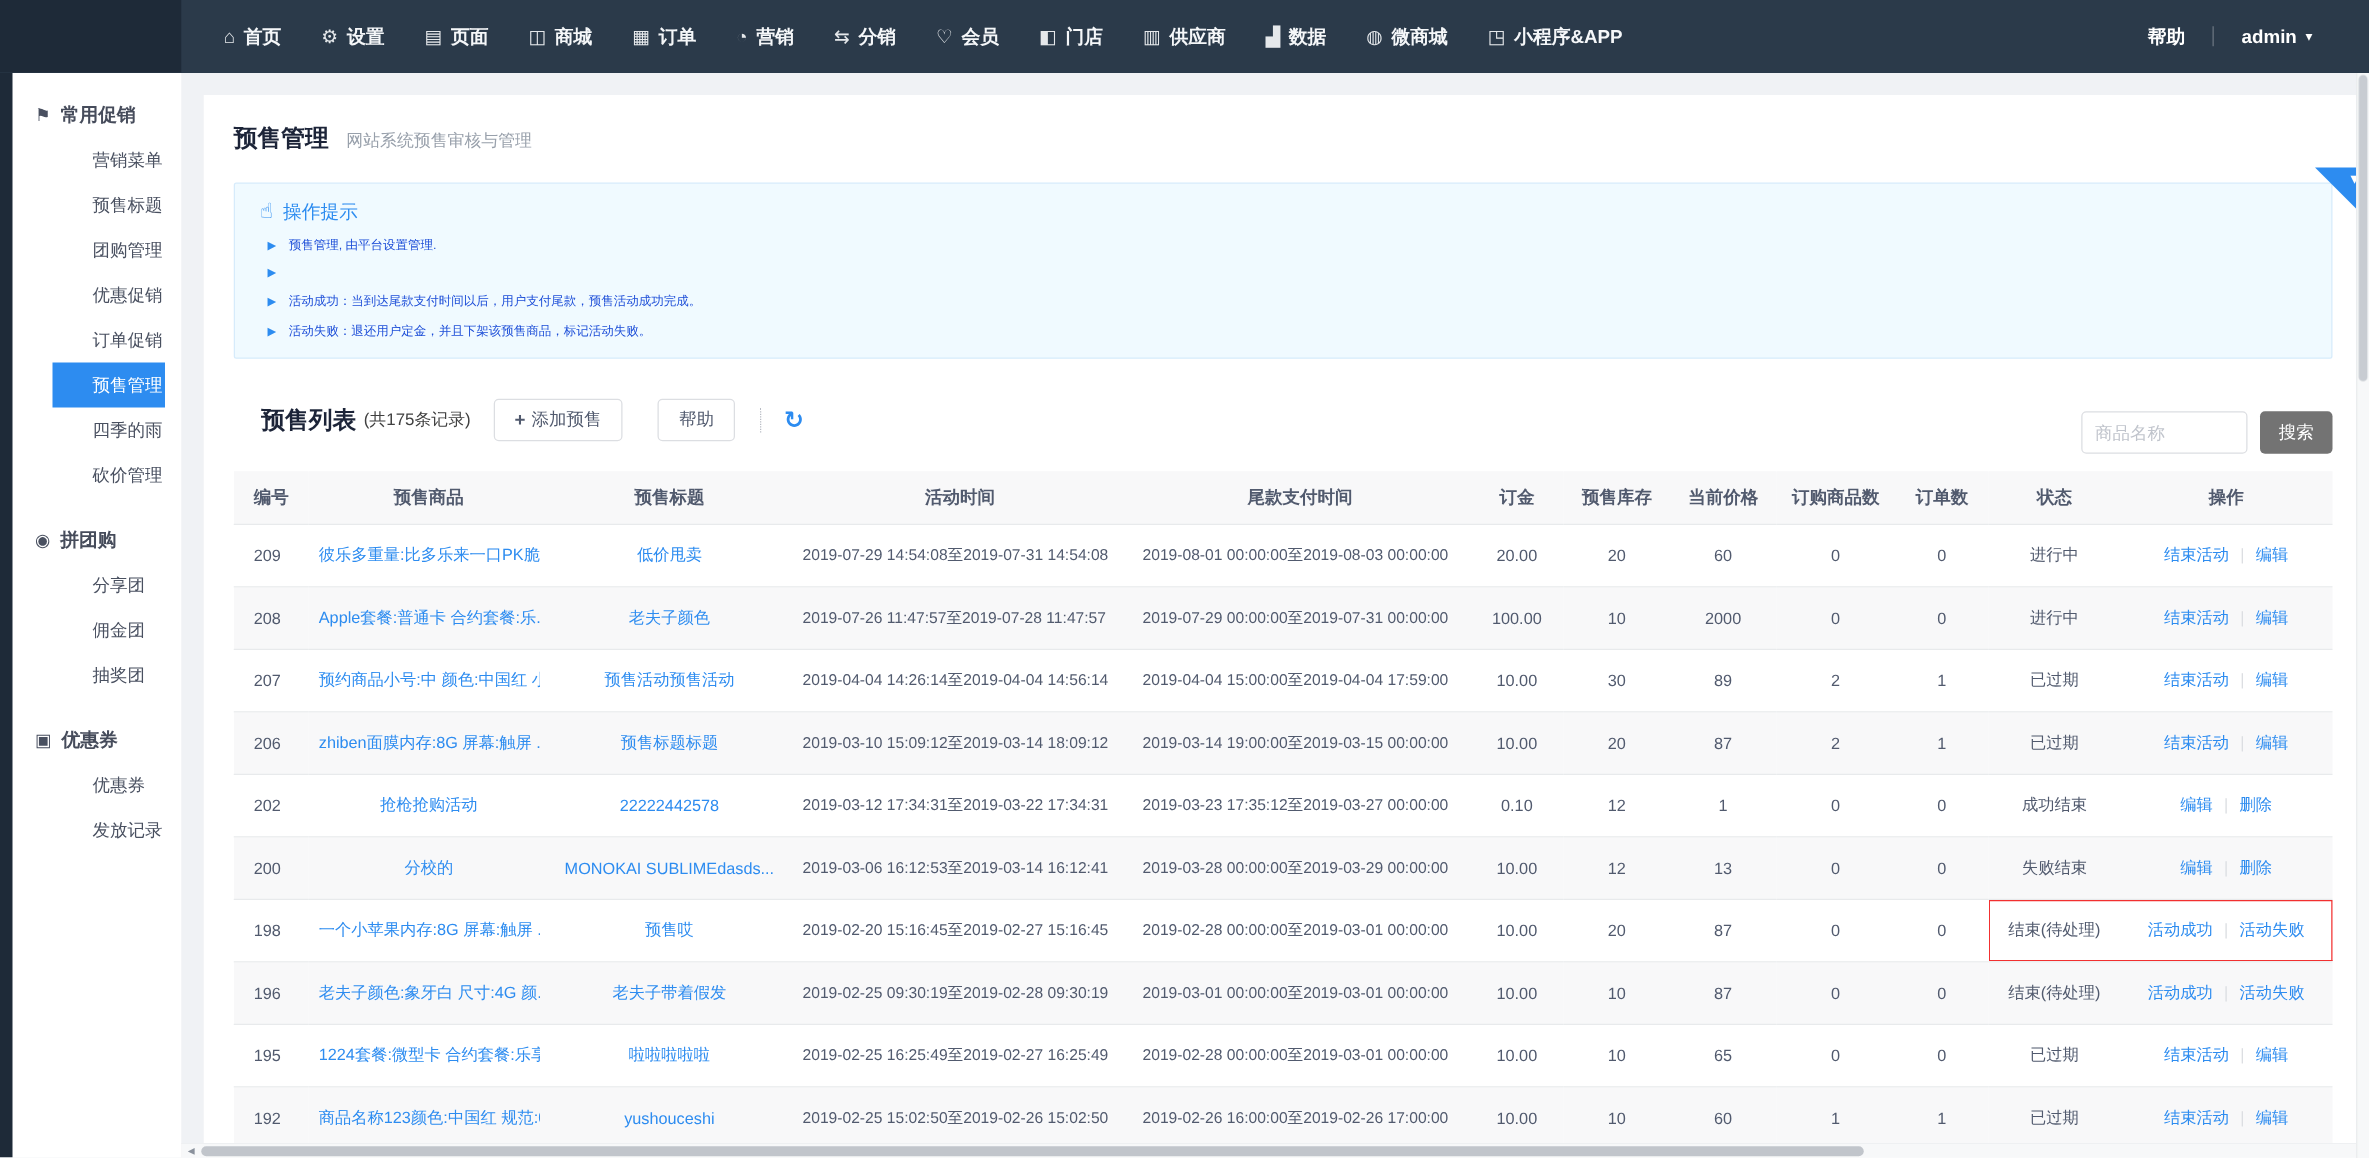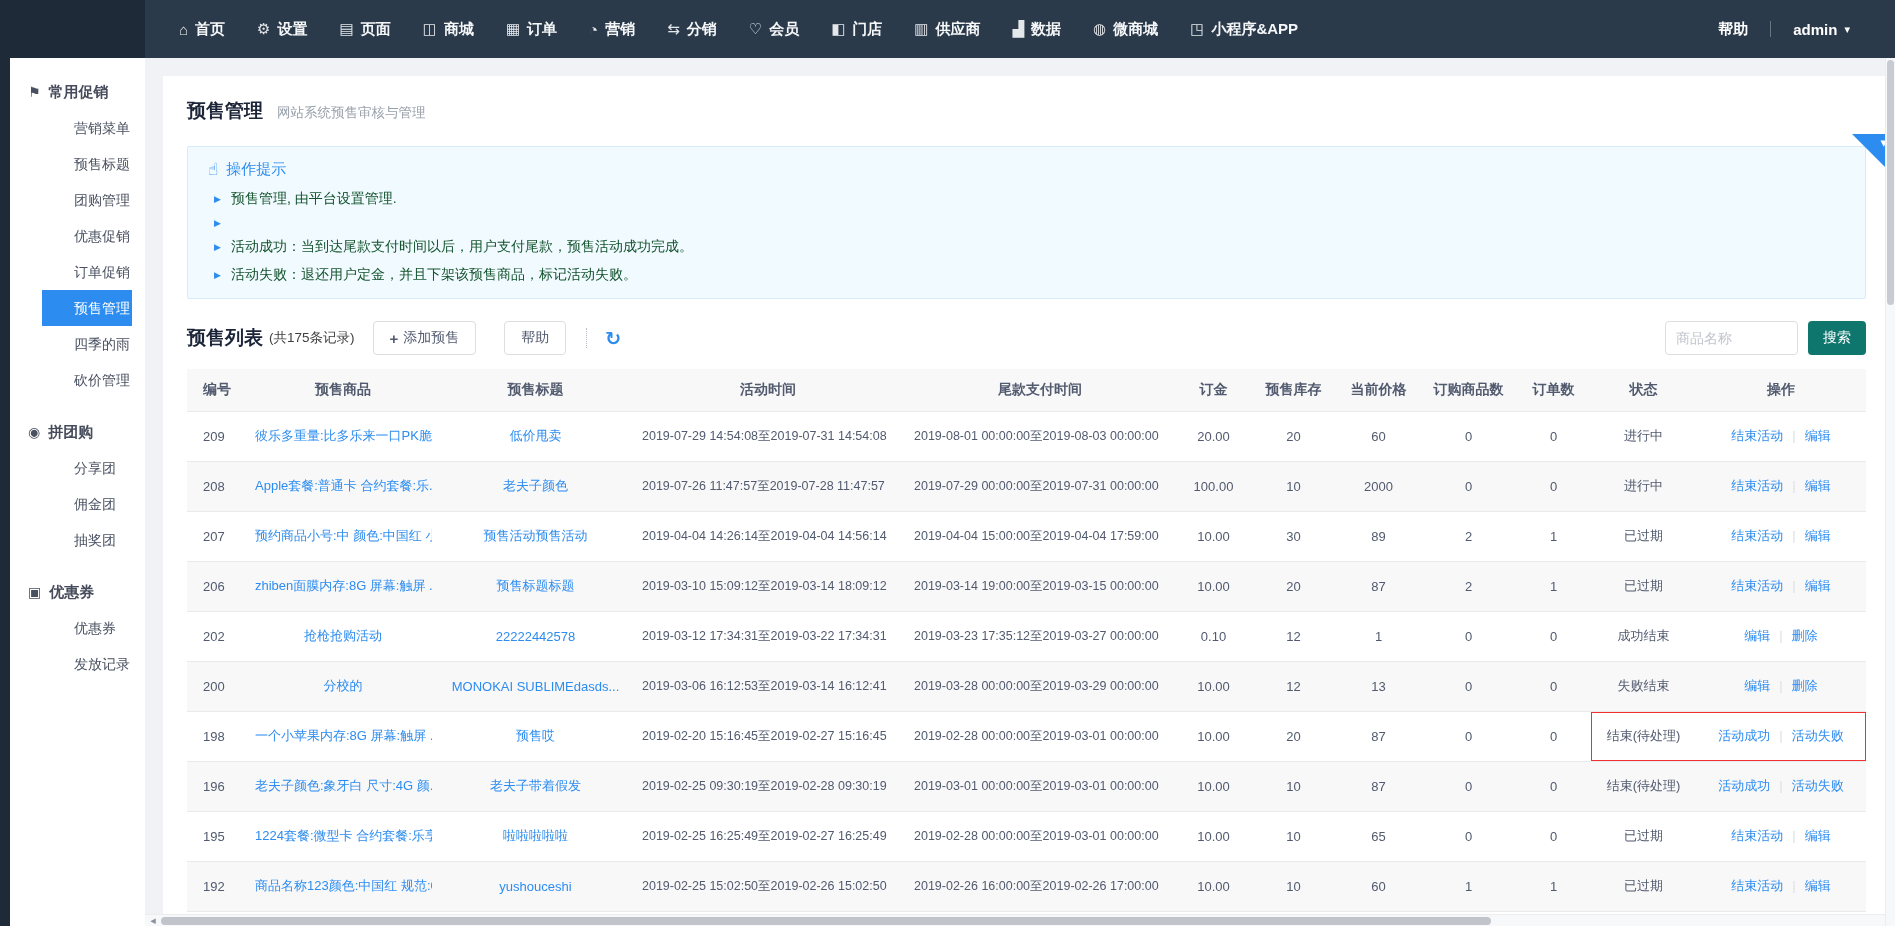--- a/index.html
+++ b/index.html
@@ -38,40 +38,40 @@
   .page-title { font-size:19px; font-weight:700; color:#1c2438; }
   .page-subtitle { font-size:13.5px; color:#98a0ab; }
 
   
   .tips { margin-top:22px; background:#f0faff; border:1px solid #d6ebfb; border-radius:2px; padding:12px 0 14px 20px; }
   .tips-head { display:flex; align-items:center; gap:8px; color:#2d8cf0; }
   .tips-icon { font-size:17px; }
   .tips-title { font-size:15px; }
   .tip-row { display:flex; align-items:center; gap:10px; margin-top:10px; padding-left:6px; }
   .tip-bullet { color:#2d8cf0; font-size:9px; }
-  .tip-text { font-size:14px; color:#14532d; }
+  .tip-text { font-size:10px; color:#1d4ed8; }
 
   
   .corner-fold { position:absolute; top:58px; right:0; width:0; height:0; border-top:38px solid #2d8cf0; border-left:38px solid transparent; cursor:pointer; }
   .fold-caret { position:absolute; top:-37px; right:3px; color:#ffffff; font-size:13px; }
 
   
   .toolbar { margin-top:22px; display:flex; align-items:center; justify-content:space-between; }
-  .toolbar-left { display:flex; align-items:center; }
+  .toolbar-left { display:flex; align-items:center;margin-left:22px; }
   .list-title { font-size:19px; font-weight:700; color:#1c2438; }
   .list-count { font-size:13.5px; color:#404040; margin-left:6px; }
   .btn { display:inline-flex; align-items:center; justify-content:center; gap:5px; height:34px; padding:0 16px; background:#fff; border:1px solid #dcdee2; border-radius:4px; font-size:14px; color:#515a6e; margin-left:18px; cursor:pointer; font-family:inherit; white-space:nowrap; }
   .plus { font-size:15px; font-weight:700; }
   .btn-help { margin-left:28px; }
   .vdiv { border-left:1px dotted #b8bcc4; height:20px; margin-left:20px; }
   .refresh { color:#2d8cf0; font-size:19px; margin-left:18px; font-weight:700; cursor:pointer; }
-  .toolbar-right { display:flex; align-items:center; }
+  .toolbar-right { display:flex; align-items:center;margin-top:20px; }
   .search-input { width:133px; height:34px; border:1px solid #dcdee2; border-radius:4px; padding:0 10px; font-size:14px; color:#515a6e; outline:none; font-family:inherit; }
   .search-input::placeholder { color:#c0c4cc; }
-  .btn-search { height:34px; width:58px; margin-left:10px; background:#0f766e; color:#fff; border:none; border-radius:4px; font-size:14px; cursor:pointer; font-family:Liberation Mono, monospace; }
+  .btn-search { height:34px; width:58px; margin-left:10px; background:#737373; color:#fff; border:none; border-radius:4px; font-size:14px; cursor:pointer; font-family:Liberation Mono, monospace; }
 
   
   .grid { width:100%; margin-top:14px; border-collapse:collapse; table-layout:fixed; }
   .grid th { height:42px; background:#f8f8f9; font-size:14px; font-weight:700; color:#515a6e; text-align:center; border-bottom:1px solid #e8eaec; white-space:nowrap; overflow:hidden; }
   .grid td { height:50px; font-size:13px; color:#515a6e; text-align:center; border-bottom:1px solid #e8eaec; white-space:nowrap; overflow:hidden; }
   .grid tbody tr:nth-child(even) { background:#f8f8f9; }
   .c0{width:60px}.c1{width:185px}.c2{width:200px}.c3{width:272px}.c4{width:272px}.c5{width:75px}
   .c6{width:85px}.c7{width:85px}.c8{width:95px}.c9{width:75px}.c10{width:105px}.c11{width:170px}
   th.col0,td.col0 { text-align:left; padding-left:16px; }
   th.col1,td.col1,th.col2,td.col2 { text-align:center; padding-left:8px; }

